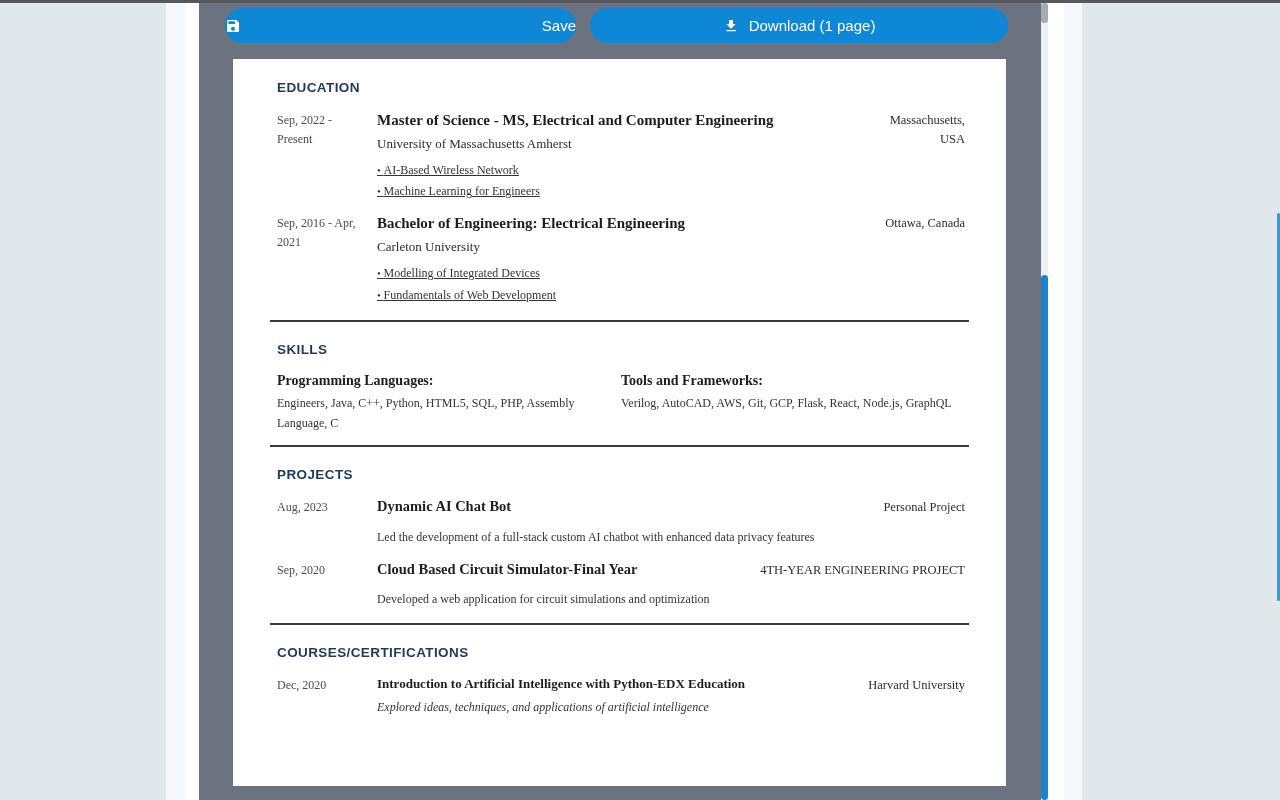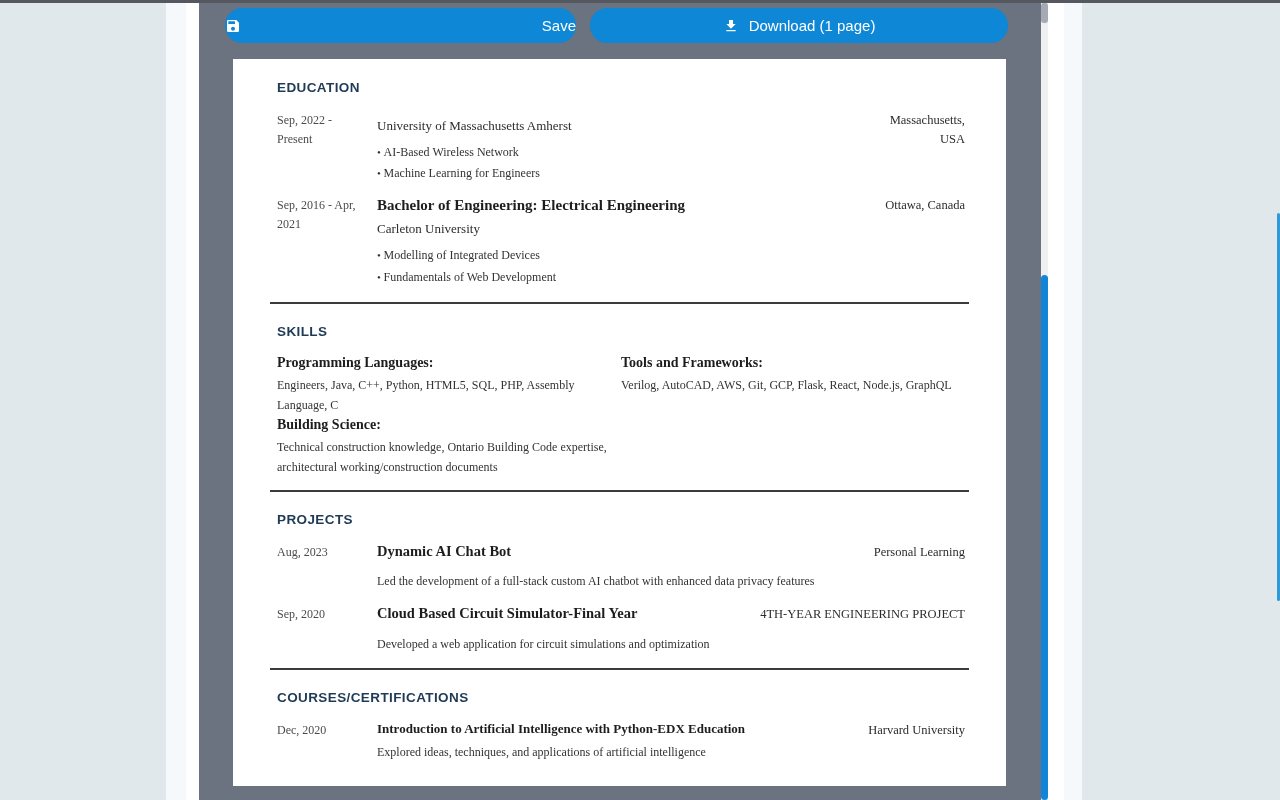--- a/index.html
+++ b/index.html
@@ -35,26 +35,26 @@
 
   .entry { display:grid; grid-template-columns:100px 1fr 100px; margin-bottom:10px; }
   .entry.proj { grid-template-columns:100px 1fr 230px; margin-bottom:16px;margin-top:9px; }
   .entry.course { grid-template-columns:100px 1fr 150px; }
 
   .col-date { font-size:12px; color:#4b4b4b; line-height:1.55; padding-right:16px; }
   .entry-title { font-size:15px; font-weight:bold; color:#1d1d1d; line-height:1.2; }
   .entry-title.sm { font-size:14.5px; }
   .entry-title.xs { font-size:13px; }
   .entry-sub { font-size:13px; color:#2c2c2c; margin-top:7px; }
-  .bullets { list-style:none; margin-top:10px; font-size:12px; color:#333; }
+  .bullets { list-style:none; margin-top:10px; font-size:12px; color:#333;text-decoration:underline; }
   .bullets li { margin-bottom:5px; line-height:1.35; }
   .bullets li::before { content:"•  "; font-size:11px; color:#333; }
   .col-loc { font-size:12.5px; color:#2c2c2c; text-align:right; line-height:1.55; }
   .entry-desc { grid-column:2 / 4; font-size:12px; color:#333; margin-top:12px; }
-  .entry-desc.tight { margin-top:5px; }
+  .entry-desc.tight { margin-top:5px;font-style:italic; }
 
   .skills-grid { display:grid; grid-template-columns:1fr 1fr; row-gap:2px; }
   .skill-label { font-size:14px; font-weight:bold; color:#1d1d1d; }
   .skill-items { font-size:12px; color:#333; margin-top:5px; line-height:1.65; }
 
   .scroll-track { position:absolute; left:1041px; top:3px; width:7px; height:797px; background:#eef0f2; }
   .thumb-gray { position:absolute; left:0; top:0; width:7px; height:20px; background:#a6abb3; border-radius:3px; }
   .thumb-blue { position:absolute; left:0; top:272px; width:7px; height:525px; background:#1285d9; border-radius:4px; }
 
   .edge-line { position:absolute; left:1277px; top:213px; width:3px; height:388px; background:#2f9bdb; border-radius:2px; }
@@ -89,20 +89,21 @@
   </button>
 
   <div class="page">
 
     <section>
       <h2 class="sec-title">EDUCATION</h2>
 
       <div class="entry">
         <div class="col-date">Sep, 2022 - Present</div>
         <div>
+          <div class="entry-title">Master of Science - MS, Electrical and Computer Engineering</div>
           <div class="entry-sub">University of Massachusetts Amherst</div>
           <ul class="bullets">
             <li>AI-Based Wireless Network</li>
             <li>Machine Learning for Engineers</li>
           </ul>
         </div>
         <div class="col-loc">Massachusetts, USA</div>
       </div>
 
       <div class="entry">
@@ -125,35 +126,31 @@
       <h2 class="sec-title">SKILLS</h2>
       <div class="skills-grid">
         <div>
           <div class="skill-label">Programming Languages:</div>
           <div class="skill-items">Engineers, Java, C++, Python, HTML5, SQL, PHP, Assembly Language, C</div>
         </div>
         <div>
           <div class="skill-label">Tools and Frameworks:</div>
           <div class="skill-items">Verilog, AutoCAD, AWS, Git, GCP, Flask, React, Node.js, GraphQL</div>
         </div>
-        <div>
-          <div class="skill-label">Building Science:</div>
-          <div class="skill-items">Technical construction knowledge, Ontario Building Code expertise, architectural working/construction documents</div>
-        </div>
       </div>
       <div class="divider"></div>
     </section>
 
     <section>
       <h2 class="sec-title">PROJECTS</h2>
 
       <div class="entry proj">
         <div class="col-date">Aug, 2023</div>
         <div class="entry-title sm">Dynamic AI Chat Bot</div>
-        <div class="col-loc">Personal Learning</div>
+        <div class="col-loc">Personal Project</div>
         <div class="entry-desc">Led the development of a full-stack custom AI chatbot with enhanced data privacy features</div>
       </div>
 
       <div class="entry proj">
         <div class="col-date">Sep, 2020</div>
         <div class="entry-title sm">Cloud Based Circuit Simulator-Final Year</div>
         <div class="col-loc">4TH-YEAR ENGINEERING PROJECT</div>
         <div class="entry-desc">Developed a web application for circuit simulations and optimization</div>
       </div>
 

